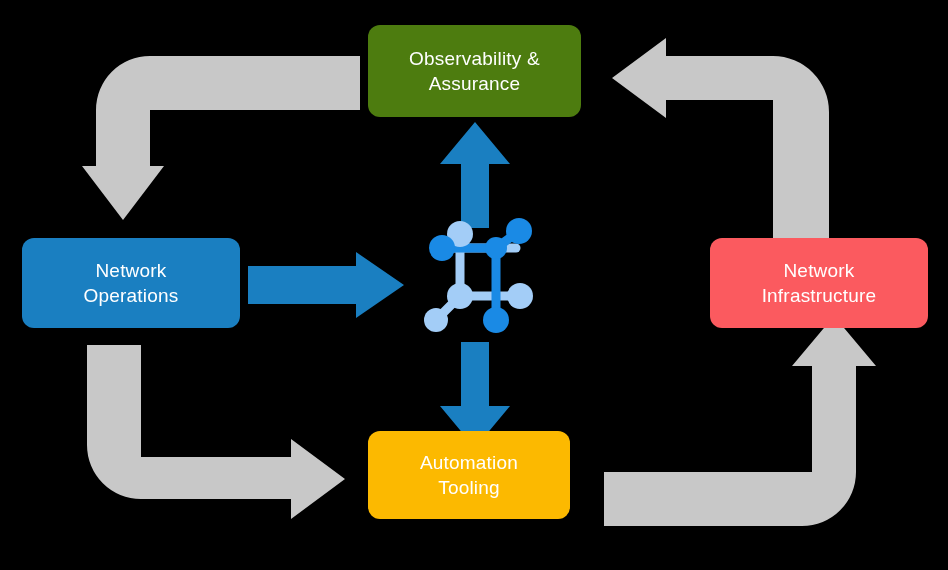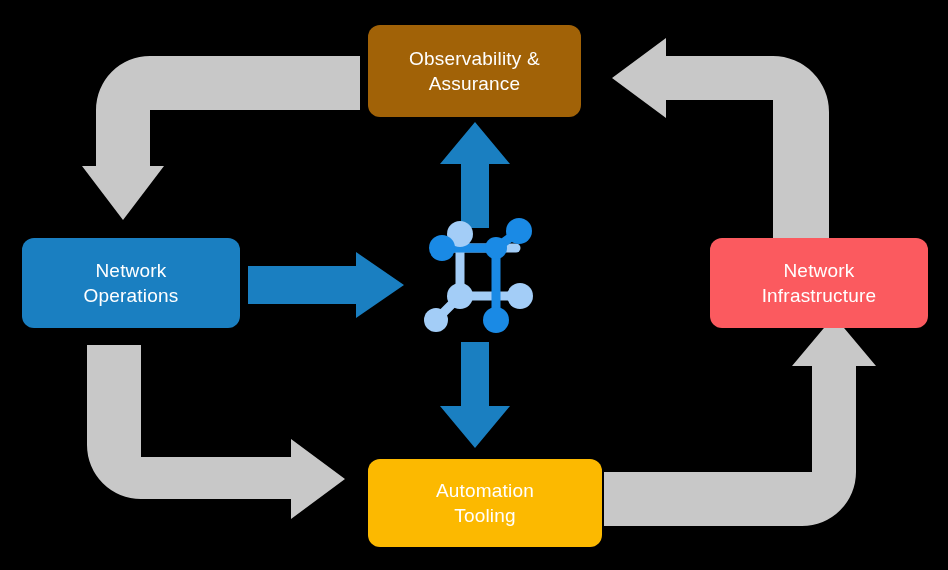--- a/index.html
+++ b/index.html
@@ -9,21 +9,21 @@
 
   .node-box{position:absolute;border-radius:12px;display:flex;
             align-items:center;justify-content:center;text-align:center;
             color:#fff;font-size:19px;line-height:1.32;font-weight:400;
             letter-spacing:.2px;padding:0 10px;box-sizing:border-box;}
   .node-box span{display:block;white-space:pre-line;}
 
   #box-observability{left:368px;top:25px;width:213px;height:92px;}
   #box-operations   {left:22px; top:238px;width:218px;height:90px;}
   #box-infrastructure{left:710px;top:238px;width:218px;height:90px;}
-  #box-automation   {left:368px;top:459px;width:234px;height:88px;}
+  #box-automation   {left:368px;top:431px;width:202px;height:88px;}
 
   #center-icon{position:absolute;left:418px;top:218px;width:120px;height:120px;}
 
   .arrow-svg{position:absolute;overflow:visible;}
   #arrow-up   {left:440px;top:122px;width:70px;height:106px;}
   #arrow-right{left:248px;top:252px;width:156px;height:66px;}
   #arrow-down {left:440px;top:342px;width:70px;height:106px;}
 
   #gray-tl{left:88px; top:48px; width:272px;height:176px;}
   #gray-tr{left:596px;top:40px; width:270px;height:200px;}
@@ -87,21 +87,21 @@
     </g>
 
     <g fill="#1a8ae5">
       <circle cx="24" cy="30" r="13"></circle>
       <circle cx="78" cy="30" r="11"></circle>
       <circle cx="101" cy="13" r="13"></circle>
       <circle cx="78" cy="102" r="13"></circle>
     </g>
   </svg>
 
-  <div class="node-box" id="box-observability" style="background:#a16207;">
+  <div class="node-box" id="box-observability" style="background:#4d7c0f;">
     <span>Observability &amp;
 Assurance</span>
   </div>
 
   <div class="node-box" id="box-operations" style="background:#1a7fc1;">
     <span>Network
 Operations</span>
   </div>
 
   <div class="node-box" id="box-infrastructure" style="background:#fb5a5f;">

